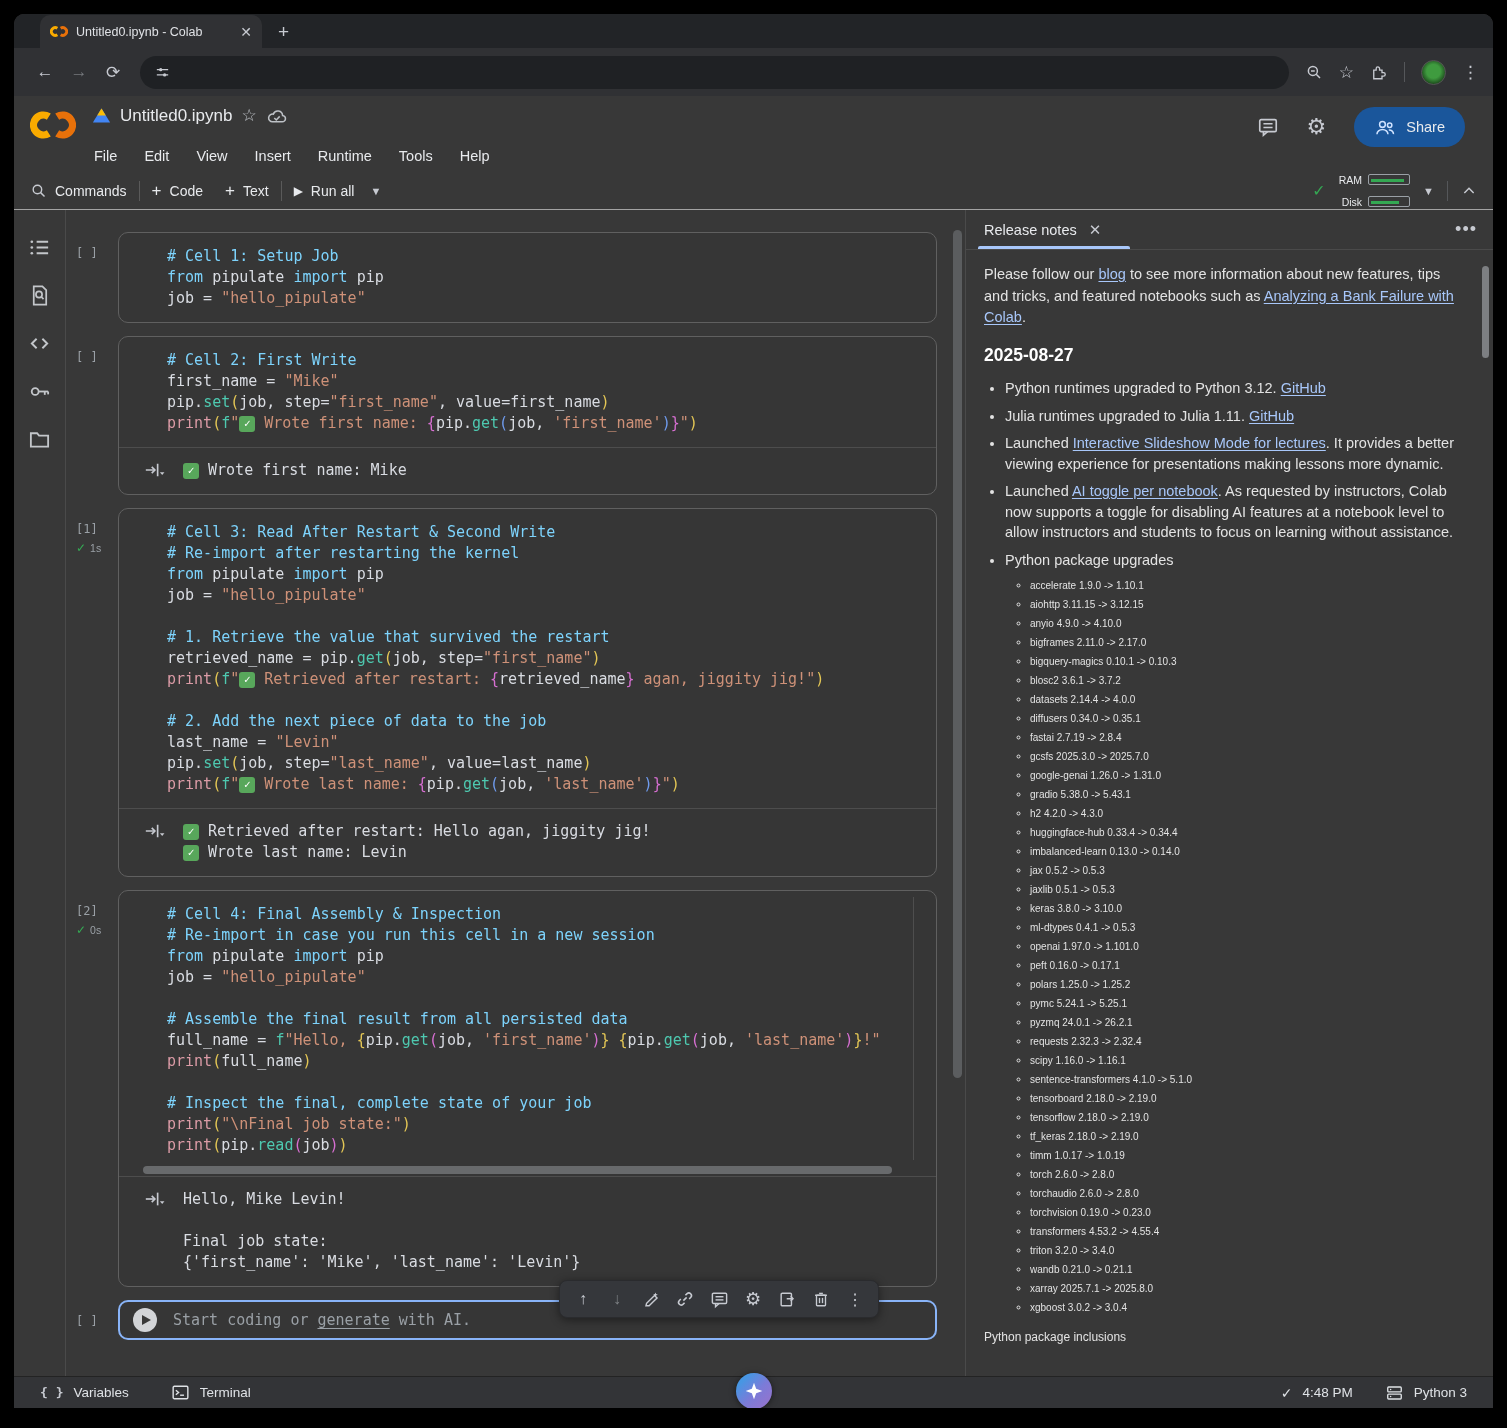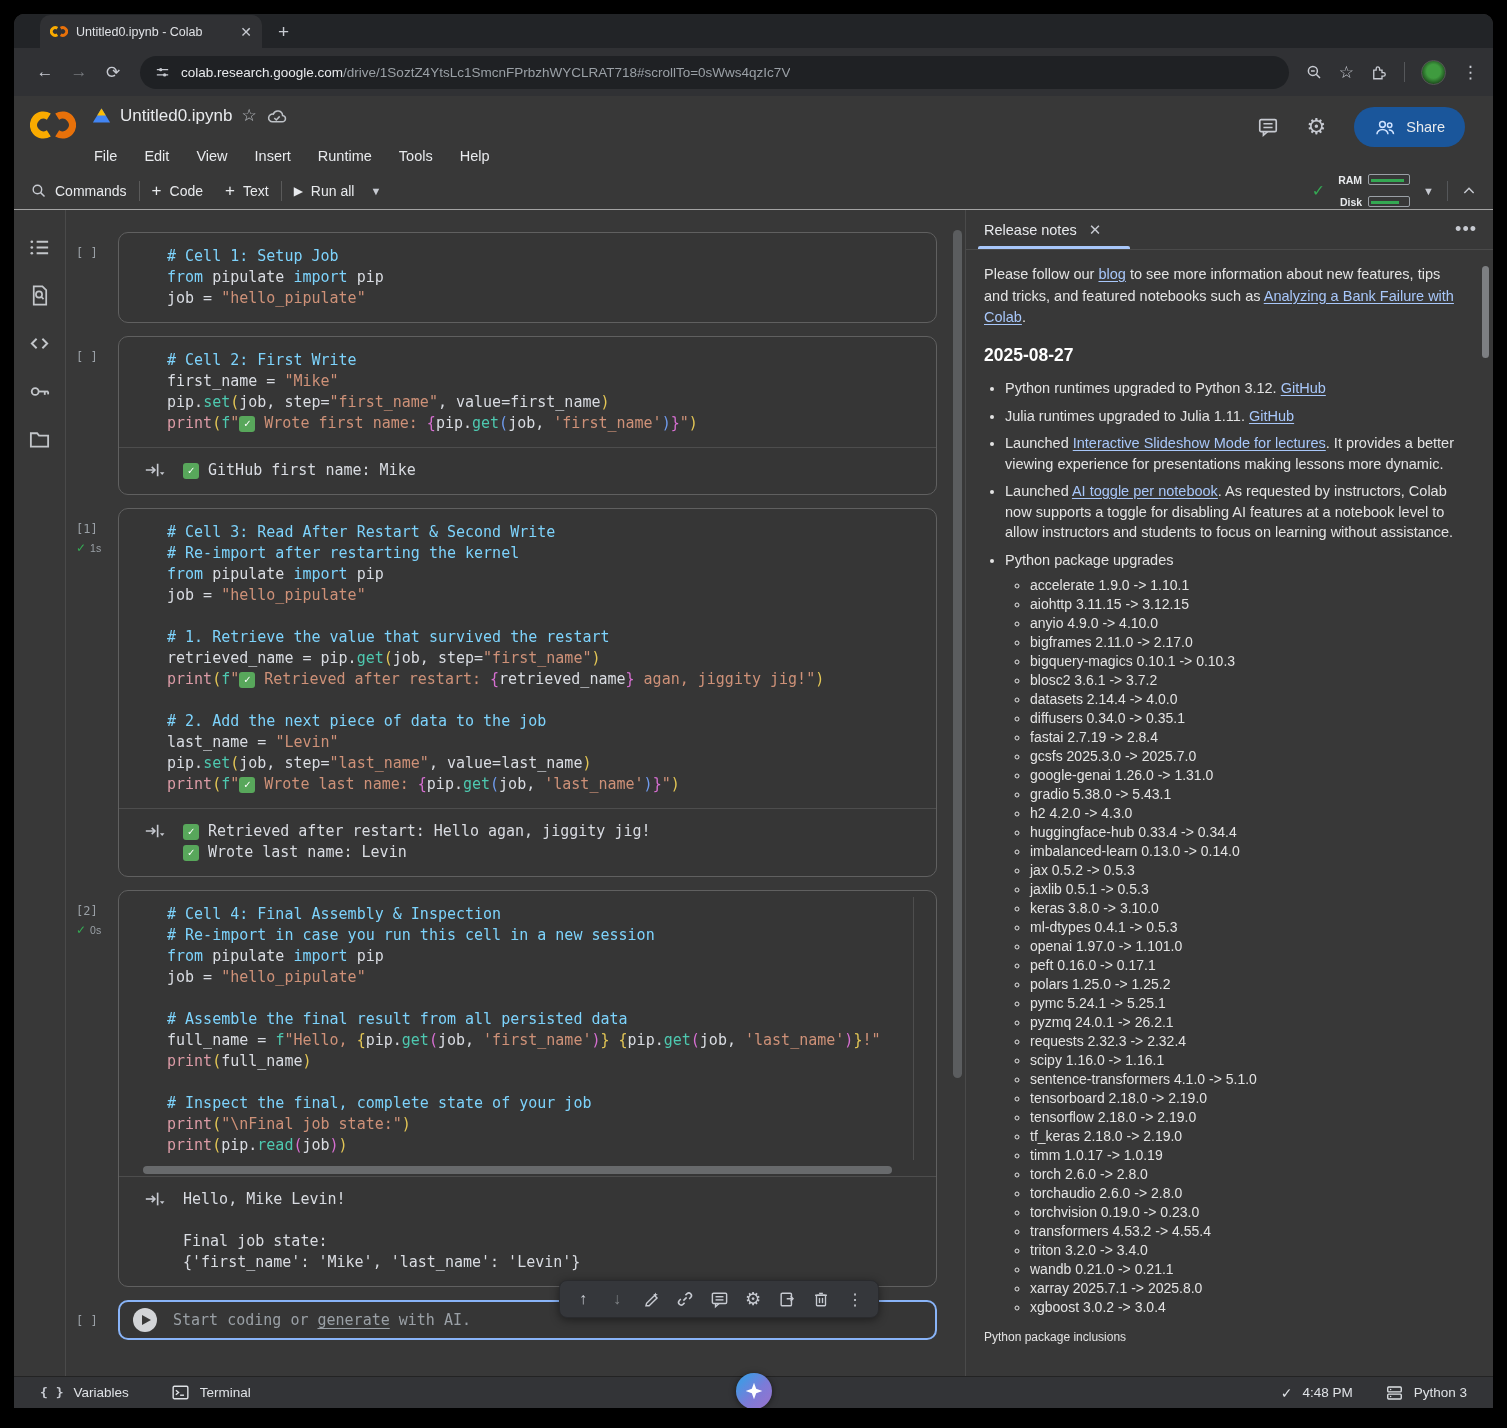--- a/index.html
+++ b/index.html
@@ -36,21 +36,21 @@
   .share-btn{height:40px;border-radius:20px;background:#1a569b;display:flex;align-items:center;gap:10px;padding:0 20px;}
   .share-btn span{color:#e8eaed;font-size:14.5px;}
 
   
   .cmdbar{height:38px;border-bottom:1px solid #a3a3a3;display:flex;align-items:center;padding:0 16px;position:relative;}
   .cmd-item{display:flex;gap:8px;align-items:center;color:#e8eaed;font-size:14px;white-space:nowrap;}
   .cmd-sep{width:1px;height:20px;background:#5a5a5a;margin:0 12px;}
   .caret{color:#c7cad1;font-size:11px;}
   .cmdbar-right{position:absolute;right:16px;display:flex;align-items:center;gap:13px;}
   .okcheck{color:#34a853;font-size:16px;}
-  .res{display:grid;grid-template-columns:auto 42px;gap:10px 6px;align-items:center;font-weight:bold;}
+  .res{display:grid;grid-template-columns:auto 42px;gap:10px 6px;align-items:center;}
   .res .lab{font-size:10.5px;color:#e8eaed;text-align:right;}
   .bar{position:relative;height:11px;border:1.5px solid #9aa0a6;border-radius:2px;}
   .bar i{position:absolute;left:2px;bottom:2px;height:3px;background:#34a853;}
 
   
   .main{position:absolute;top:196px;bottom:32px;left:0;right:0;display:flex;}
   .rail{width:52px;border-right:1px solid #4a4a4a;display:flex;flex-direction:column;align-items:center;padding-top:26px;gap:25px;flex:none;}
   .rail svg{color:#c3c6ca;}
   .nbwrap{flex:1;position:relative;overflow:hidden;}
   .notebook{position:absolute;left:0;top:0;right:14px;bottom:0;padding-top:22px;}
@@ -90,21 +90,21 @@
   .ptab-label{font-size:14.5px;color:#e8eaed;}
   .ptab-close{color:#c7cad1;font-size:15px;}
   .ptab-underline{position:absolute;left:12px;bottom:0;width:152px;height:3px;background:#a8c7fa;border-radius:2px 2px 0 0;}
   .pmore{position:absolute;right:16px;color:#c7cad1;font-size:18px;letter-spacing:1px;}
   .pbody{flex:1;overflow:hidden;padding:14px 30px 0 18px;font-size:14.5px;line-height:21.5px;color:#e3e3e3;}
   .pscroll{position:absolute;right:4px;top:56px;width:7px;height:92px;background:#7d7f82;border-radius:4px;}
   .rlink{color:#a8c7fa;text-decoration:underline;text-underline-offset:2px;}
   .rdate{font-size:17.5px;font-weight:bold;color:#fff;margin:16px 0 12px;}
   ul.rl1{margin:0;padding-left:21px;}
   ul.rl1>li{margin-bottom:7px;line-height:20.5px;}
-  ul.rl2{list-style:circle;margin:6px 0 2px;padding-left:25px;font-size:14px;}
+  ul.rl2{list-style:circle;margin:6px 0 2px;padding-left:25px;font-size:10px;}
   ul.rl2>li{line-height:19px;margin:0;}
   .rfooter{margin-top:10px;font-size:12px;}
 
   
   .statusbar{position:absolute;bottom:0;left:0;right:0;height:32px;background:#333437;border-top:1px solid #232323;display:flex;align-items:center;padding:0 26px;gap:42px;}
   .sb-item{display:flex;gap:10px;align-items:center;color:#dfe2e6;font-size:13.5px;}
   .braces{font-family:"DejaVu Sans Mono",monospace;font-weight:bold;font-size:13px;color:#c7cad1;}
   .gemini{position:absolute;left:50%;top:-4px;transform:translateX(-50%);width:36px;height:36px;border-radius:50%;background:linear-gradient(135deg,#4796e3 20%,#7b7bd8 55%,#9b72cb);display:flex;align-items:center;justify-content:center;box-shadow:0 1px 6px rgba(0,0,0,.5);}
   .sb-right{position:absolute;right:26px;display:flex;gap:32px;align-items:center;}
   svg{display:block;}
@@ -131,21 +131,20 @@
     <span class="navic">←</span>
     <span class="navic dim">→</span>
     <span class="navic">⟳</span>
     <div class="urlpill">
       <svg width="17" height="17" viewBox="0 0 24 24" stroke="#c7cad1" stroke-width="1.8" fill="none">
             <line x1="4" y1="8" x2="20" y2="8"></line>
             <circle cx="9.5" cy="8" r="2.3" fill="#c7cad1" stroke="none"></circle>
             <line x1="4" y1="15.5" x2="20" y2="15.5"></line>
             <circle cx="15" cy="15.5" r="2.3" fill="#c7cad1" stroke="none"></circle>
           </svg>
-      <span class="url"><span class="dom">colab.research.google.com</span><span class="path">/drive/1SoztZ4YtsLc1SmcnFPrbzhWYCLRAT718#scrollTo=0sWws4qzIc7V</span></span>
     </div>
     <div class="abar-right">
       <svg class="glyph" width="18" height="18" viewBox="0 0 24 24" stroke="#c7cad1" stroke-width="2" fill="none">
             <circle cx="10.5" cy="10.5" r="6"></circle>
             <line x1="15" y1="15" x2="20" y2="20"></line>
             <line x1="8" y1="10.5" x2="13" y2="10.5"></line>
           </svg>
       <span class="glyph">☆</span>
       <svg width="18" height="18" viewBox="0 0 24 24" stroke="#c7cad1" stroke-width="1.8" fill="none">
             <path d="M5 9.5 h3.2 v-2 a2.3 2.3 0 0 1 4.6 0 v2 H16 v3.4 h2 a2.3 2.3 0 0 1 0 4.6 h-2 V21 H5 z"></path>
@@ -294,21 +293,21 @@
                 <div class="code"><div class="cl"><span class="tk-c"># Cell 2: First Write</span></div><div class="cl"><span class="tk-d">first_name = </span><span class="tk-s">"Mike"</span></div><div class="cl"><span class="tk-d">pip.</span><span class="tk-m">set</span><span class="tk-p1">(</span><span class="tk-d">job, step=</span><span class="tk-s">"first_name"</span><span class="tk-d">, value=first_name</span><span class="tk-p1">)</span></div><div class="cl"><span class="tk-f">print</span><span class="tk-p1">(</span><span class="tk-m">f</span><span class="tk-s">"</span><span class="tk-ck">✓</span><span class="tk-s"> Wrote first name: </span><span class="tk-p2">{</span><span class="tk-d">pip.</span><span class="tk-m">get</span><span class="tk-p3">(</span><span class="tk-d">job, </span><span class="tk-s">'first_name'</span><span class="tk-p3">)</span><span class="tk-p2">}</span><span class="tk-s">"</span><span class="tk-p1">)</span></div></div>
                 <div class="outwrap">
                   <span>
                     <svg width="22" height="20" viewBox="0 0 24 22" stroke="#c7cad1" stroke-width="1.8" fill="none">
                       <line x1="3" y1="11" x2="13" y2="11"></line>
                       <polyline points="9.5,7.5 13,11 9.5,14.5"></polyline>
                       <line x1="16" y1="4" x2="16" y2="18"></line>
                       <path d="M18.5 13.5 l2.5 3 2.5 -3" fill="#c7cad1" stroke="none"></path>
                     </svg>
                   </span>
-                  <div class="outlines"><div class="cl"><span class="tk-ck">✓</span><span class="tk-d"> GitHub first name: Mike</span></div></div>
+                  <div class="outlines"><div class="cl"><span class="tk-ck">✓</span><span class="tk-d"> Wrote first name: Mike</span></div></div>
                 </div>
               </div>
             </div>
             <div class="cellrow">
               <div class="gutter">
                 <div class="exec">[1]</div>
                 <div class="trow">
                   <span class="ck">✓</span>
                   <span>1s</span>
                 </div>

